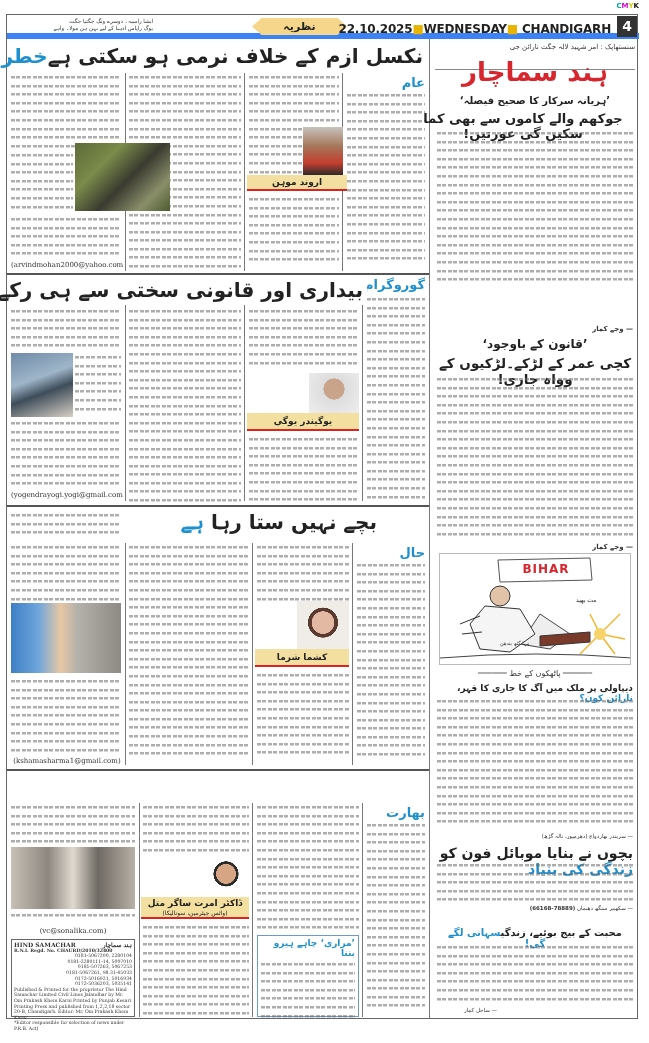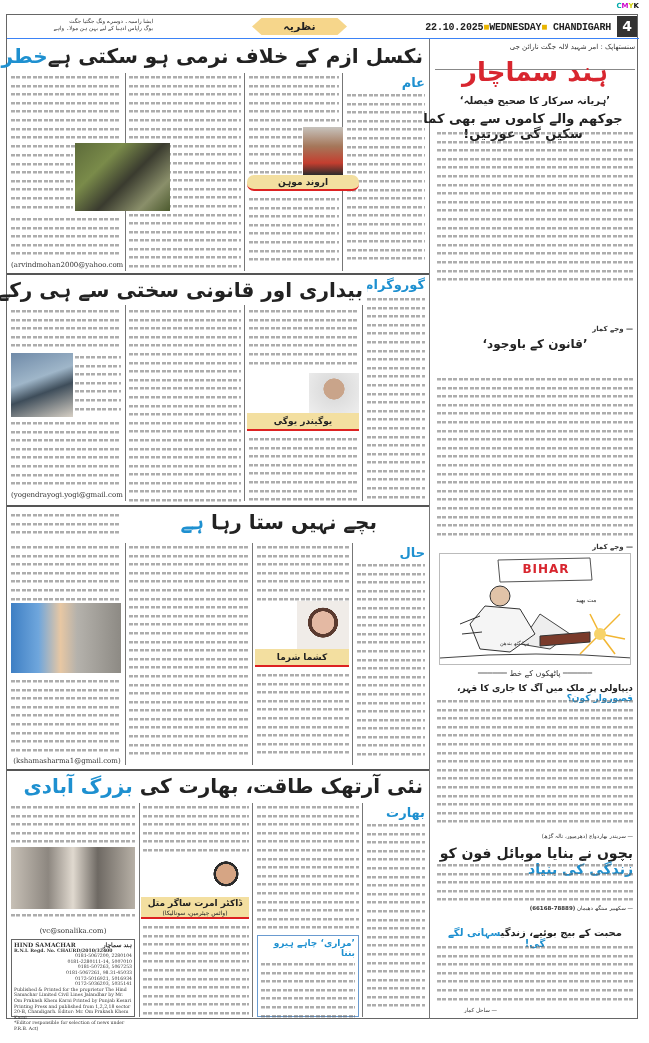--- a/index.html
+++ b/index.html
@@ -2,24 +2,24 @@
 <html><head>
 <meta charset="utf-8">
 <style>
   * { box-sizing: border-box; margin: 0; padding: 0; }
   body { width: 649px; height: 1043px; background: #fff; font-family: "DejaVu Sans", sans-serif; position: relative; overflow: hidden; color: #222; }
   .abs { position: absolute; }
   .rtl { direction: rtl; text-align: right; }
   .cmyk { position: absolute; right: 10px; top: 2px; font-size: 7px; font-weight: bold; color: #333; }
   .cmyk span:nth-child(1){color:#0aa;} .cmyk span:nth-child(2){color:#c0c;} .cmyk span:nth-child(3){color:#cc0;} .cmyk span:nth-child(4){color:#111;}
   .page { position: absolute; left: 6px; top: 14px; width: 632px; height: 1005px; border: 1px solid #666; }
-  .topbar { position: absolute; left: 0; top: 0; width: 632px; height: 24px; border-bottom: 1px solid #3b82f6; }
+  .topbar { position: absolute; left: 0; top: 0; width: 632px; height: 24px; border-bottom: 6px solid #3b82f6; }
   .motto { position: absolute; left: 6px; top: 3px; font-size: 5.5px; line-height: 7px; color: #333; width: 140px; }
   .section-tag { position: absolute; left: 245px; top: 3px; width: 95px; height: 17px; background: #f6d68b; clip-path: polygon(10% 0, 90% 0, 100% 50%, 90% 100%, 10% 100%, 0 50%); font-size: 11px; font-weight: bold; text-align: center; line-height: 17px; color: #222; }
-  .dateline { position: absolute; right: 28px; top: 7px; font-size: 10px; font-weight: bold; color: #222; letter-spacing: -0.2px; font-family: Liberation Mono, monospace; }
+  .dateline { position: absolute; right: 28px; top: 7px; font-size: 12px; font-weight: bold; color: #222; letter-spacing: -0.2px; }
   .dateline .dot { color: #e8b400; }
   .pageno { position: absolute; right: 2px; top: 1px; width: 20px; height: 21px; background: #333; color: #fff; font-weight: bold; font-size: 14px; text-align: center; line-height: 21px; }
   .vline { position: absolute; width: 1px; background: #777; }
   .hline { position: absolute; height: 1px; background: #777; }
   .hline.thick { height: 2px; background: #555; }
   .headline { position: absolute; font-size: 20px; font-weight: bold; direction: rtl; text-align: right; white-space: nowrap; color: #222; line-height: 26px; }
   .headline .blue { color: #1e90d0; }
   .col { position: absolute; overflow: hidden; }
   .txt { font-size: 6px; line-height: 8.6px; color: #444; direction: rtl; text-align: justify; }
   .txt i { display: block; height: 8.6px; border-bottom: 1px dotted transparent; background: repeating-linear-gradient(90deg,#6a6a6a 0 4px,transparent 4px 5px,#6a6a6a 5px 9px,transparent 9px 11px); opacity: 0.55; margin-bottom: 0; background-size: 100% 2.5px; background-repeat: no-repeat; background-position: 0 3px; }
@@ -97,21 +97,21 @@
       <i></i>
       <i></i>
       <i></i>
       <i></i>
       <i></i>
       <i></i>
       <i></i>
       <i></i>
     </div>
   <div class="photo" style="left:296px; top:112px; width:40px; height:48px; background: linear-gradient(180deg,#c7c3bd 0%,#a5775a 40%,#c43e2f 75%,#2b2b2b 100%);"></div>
-  <div class="byline" style="left:240px; top:160px; width:112px; height:16px; line-height:14px;border-radius:7px;">اروند موہن</div>
+  <div class="byline" style="left:240px; top:160px; width:100px; height:16px; line-height:14px;">اروند موہن</div>
   <div class="col txt" style="left:242px; top:180px; width:90px; height:76px;">
       <i></i>
       <i></i>
       <i></i>
       <i></i>
       <i></i>
       <i></i>
       <i></i>
       <i></i>
     </div>
@@ -393,23 +393,20 @@
       <i></i>
       <i></i>
       <i></i>
       <i></i>
       <i></i>
     </div>
   <div class="col email" style="left:4px; top:742px; width:112px;">(kshamasharma1@gmail.com)</div>
 
   <div class="hline thick" style="left:0; top:754px; width:422px;"></div>
 
-  <div class="headline" style="left:6px; top:758px; width:410px;">
-    <span>نئی آرتھک طاقت، بھارت کی</span> <span class="blue">بزرگ آبادی</span>
-  </div>
   <div class="col" style="left:372px; top:790px; width:46px;">
     <div class="kicker">بھارت</div>
   </div>
   <div class="col txt" style="left:360px; top:806px; width:58px; height:196px;">
       <i></i>
       <i></i>
       <i></i>
       <i></i>
       <i></i>
       <i></i>
@@ -536,20 +533,21 @@
       <i></i>
       <i></i>
       <i></i>
       <i></i>
       <i></i>
       <i></i>
       <i></i>
     </div>
   <div class="col signoff" style="left:430px; top:310px; width:196px;">— وجے کمار</div>
   <div class="col sub-q" style="left:428px; top:322px; width:200px; font-size:12px;">’قانون کے باوجود‘</div>
+  <div class="col sub-big" style="left:428px; top:340px; width:200px; font-size:13.5px;">کچی عمر کے لڑکے۔لڑکیوں کے وواہ جاری!</div>
   <div class="col txt" style="left:430px; top:360px; width:196px; height:166px;">
       <i></i>
       <i></i>
       <i></i>
       <i></i>
       <i></i>
       <i></i>
       <i></i>
       <i></i>
       <i></i>
@@ -586,21 +584,21 @@
     </svg>
     <div class="abs" style="left:64px; top:8px; width:84px; text-align:center; font-weight:bold; color:#d8262f; font-size:12px; letter-spacing:1px;">BIHAR</div>
     <div class="abs" style="left:136px; top:42px; font-size:6px; direction:rtl;">مت بھید</div>
     <div class="abs" style="left:60px; top:86px; font-size:5px; direction:rtl; color:#333;">مہا گٹھ بندھن</div>
   </div>
 
   <div class="col letters-title" style="left:428px; top:654px; width:200px;">
     <span style="color:#999;">══════ </span><span>پاٹھکوں کے خط</span><span style="color:#999;"> ══════</span>
   </div>
   <div class="col letter-head" style="left:430px; top:668px; width:196px;">
-    <span>دیپاولی پر ملک میں آگ کا جاری کا قہر،</span> <span class="blue">قصوروار کون؟</span>
+    <span>دیپاولی پر ملک میں آگ کا جاری کا قہر،</span> <span class="blue">نارائن کون؟</span>
   </div>
   <div class="col txt" style="left:430px; top:682px; width:196px; height:132px;">
       <i></i>
       <i></i>
       <i></i>
       <i></i>
       <i></i>
       <i></i>
       <i></i>
       <i></i>

